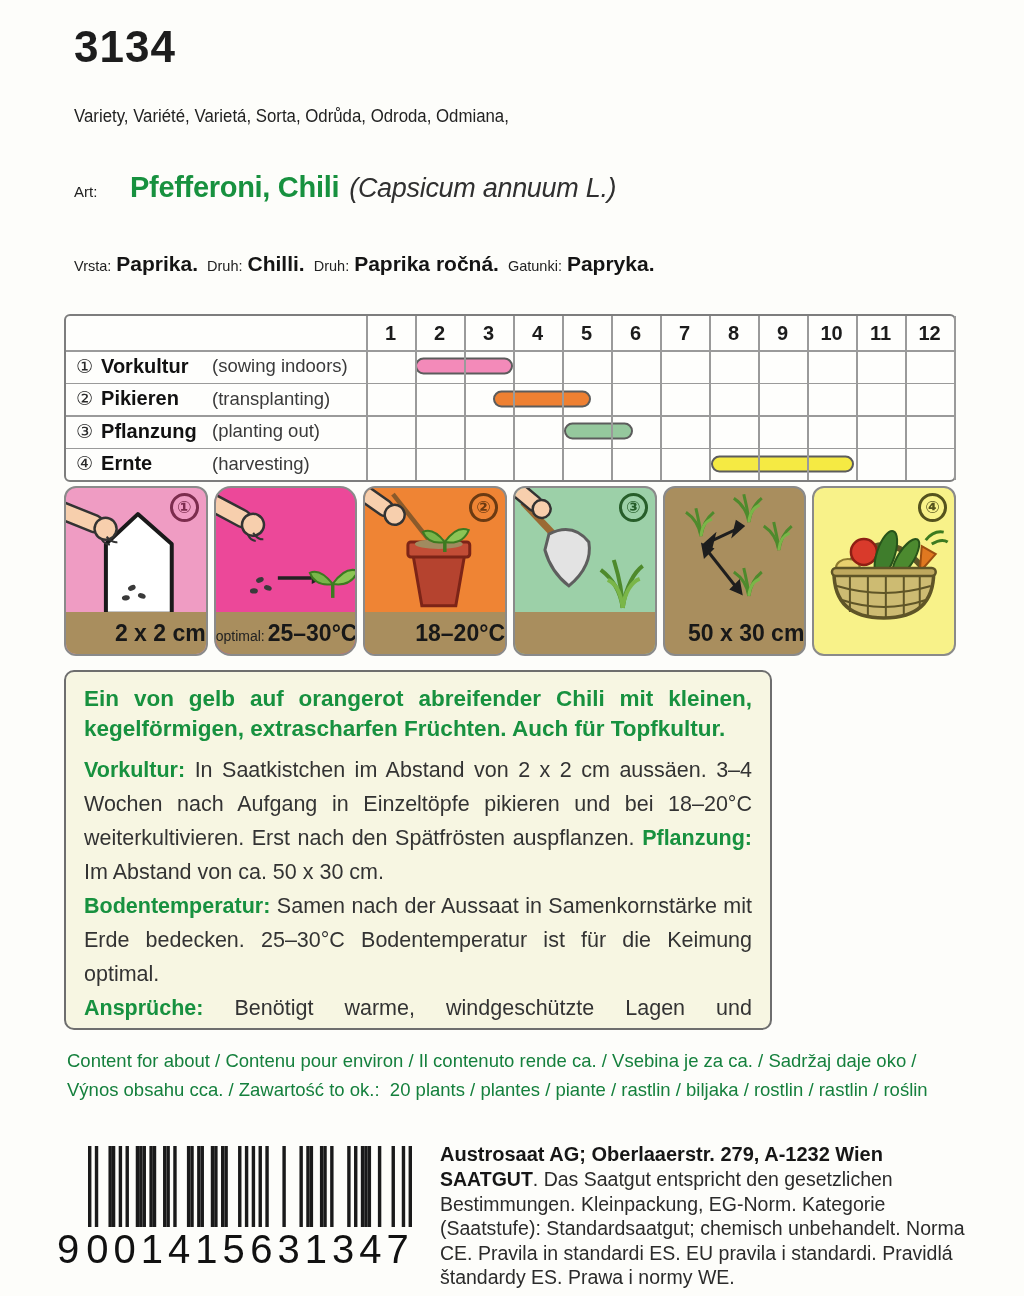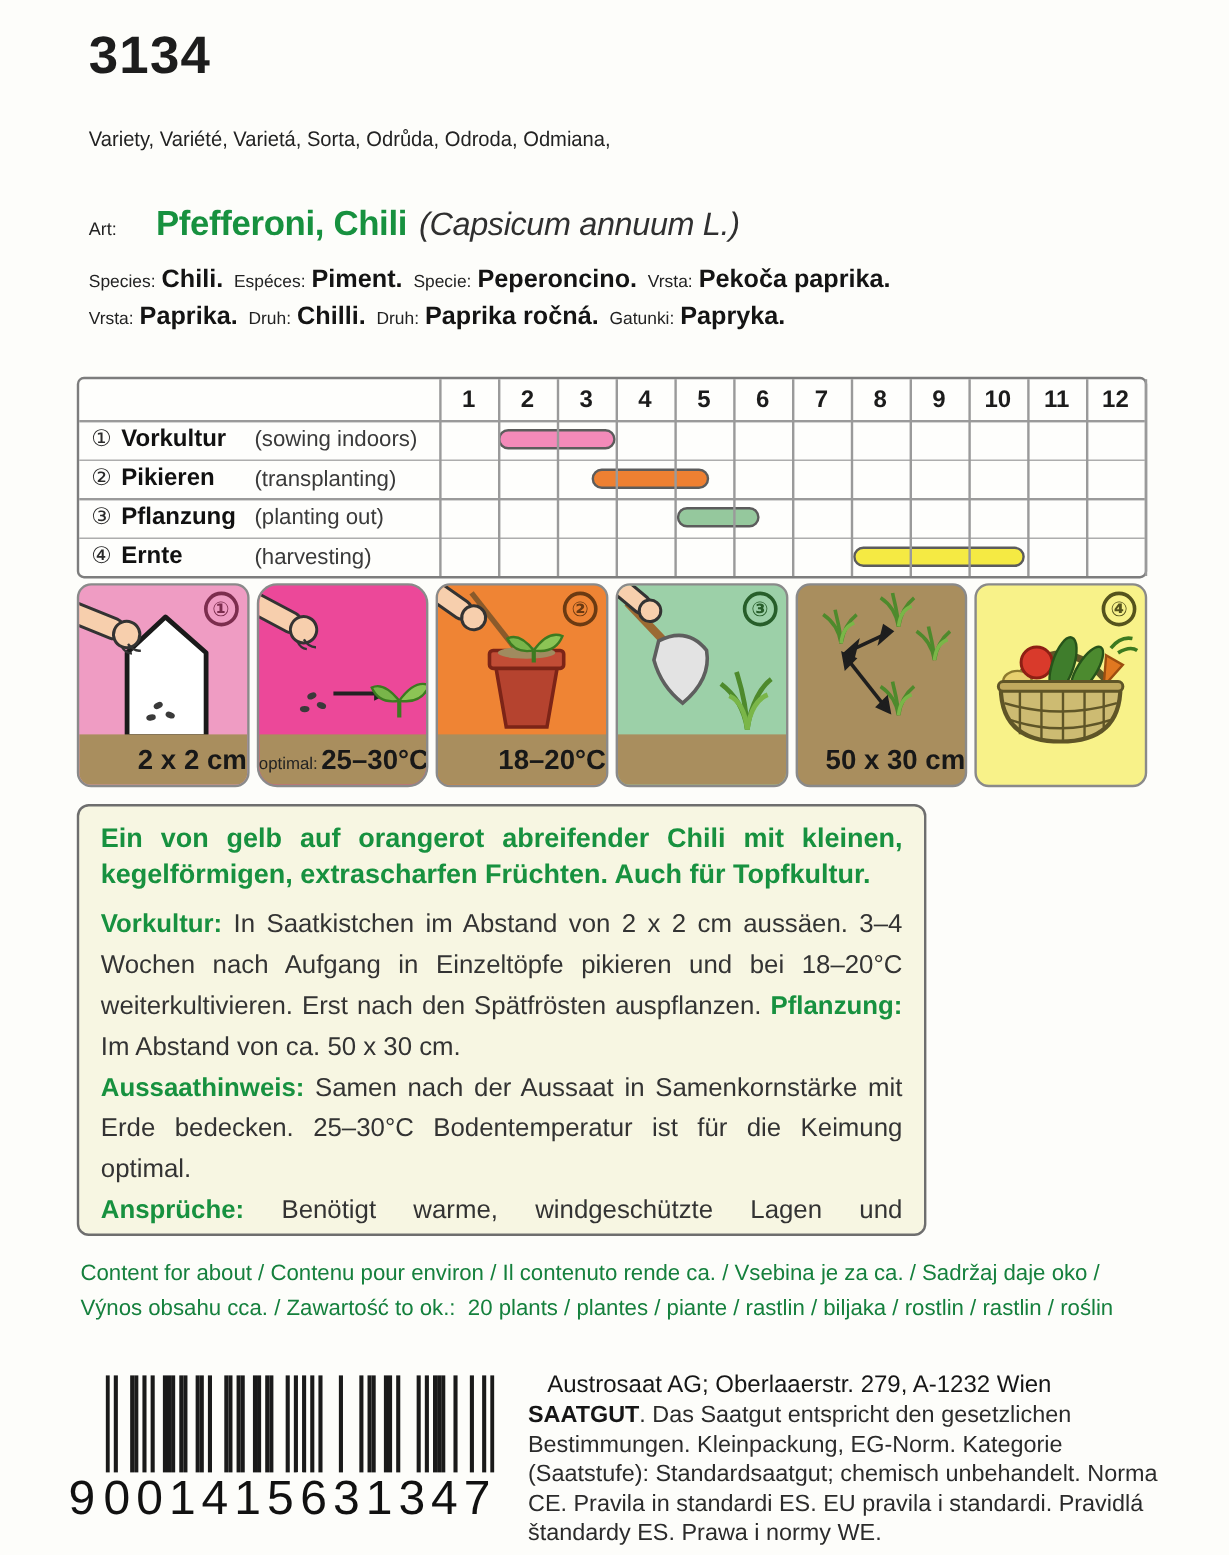--- a/index.html
+++ b/index.html
@@ -62,44 +62,38 @@
 
   
   #barcode-block{position:absolute;left:56px;top:1146px;width:372px;height:122px;}
   #barcode-svg{position:absolute;left:32px;top:0;}
   .bc-digit{position:absolute;bottom:-4px;font-size:40px;color:#111;letter-spacing:5px;background:#fdfdfa;padding:0 3px;}
   #bc-lead{left:-2px;background:transparent;letter-spacing:0;}
   #bc-g1{left:112px;transform:translateX(-50%);}
   #bc-g2{left:276px;transform:translateX(-50%);}
 
   #address-block{position:absolute;left:440px;top:1142px;width:534px;}
-  #address-line{font-size:20px;font-weight:normal;color:#161616;line-height:25px;margin-left:16px;}
+  #address-line{font-size:20px;font-weight:bold;color:#161616;line-height:25px;}
   #legal-text{font-size:19.5px;color:#2b2b2b;line-height:24.5px;}
   #legal-text .lead-bold{font-weight:bold;color:#161616;}
 </style>
 </head>
 <body>
 
 <div id="page">
 
   <div id="item-number">3134</div>
   <div id="variety-line">Variety, Variété, Varietá, Sorta, Odrůda, Odroda, Odmiana,</div>
 
   <div class="name-row" id="art-row">
     <span class="small-label">Art:</span>
     <span class="green-big">Pfefferoni, Chili</span>
     <span class="latin">(Capsicum annuum L.)</span>
   </div>
 
-  <div class="species-row" id="species-row-1">
-    <span class="species-pair"><span class="lbl">Species:</span><span class="val">Chili.</span></span>
-    <span class="species-pair"><span class="lbl">Espéces:</span><span class="val">Piment.</span></span>
-    <span class="species-pair"><span class="lbl">Specie:</span><span class="val">Peperoncino.</span></span>
-    <span class="species-pair"><span class="lbl">Vrsta:</span><span class="val">Pekoča paprika.</span></span>
-  </div>
   <div class="species-row" id="species-row-2">
     <span class="species-pair"><span class="lbl">Vrsta:</span><span class="val">Paprika.</span></span>
     <span class="species-pair"><span class="lbl">Druh:</span><span class="val">Chilli.</span></span>
     <span class="species-pair"><span class="lbl">Druh:</span><span class="val">Paprika ročná.</span></span>
     <span class="species-pair"><span class="lbl">Gatunki:</span><span class="val">Papryka.</span></span>
   </div>
 
   <div id="calendar-table">
     <div id="month-header">
         <div class="month-cell">1</div>
@@ -322,21 +316,21 @@
           <rect x="18" y="80" width="104" height="8" rx="4" fill="#bfa95e" stroke="#5f5527" stroke-width="2.5"></rect>
         </g>
       </svg>
       <div class="badge" style="border-color: rgb(85, 83, 29); color: rgb(85, 83, 29);">④</div>
     </div>
   </div>
 
   <div id="desc-box">
     <div id="desc-headline">Ein von gelb auf orangerot abreifender Chili mit kleinen, kegelförmigen, extrascharfen Früchten. Auch für Topfkultur.</div>
     <p class="desc-p"><span class="lead">Vorkultur: </span><span>In Saatkistchen im Abstand von 2 x 2 cm aussäen. 3–4 Wochen nach Aufgang in Einzeltöpfe pikieren und bei 18–20°C weiterkultivieren. Erst nach den Spätfrösten auspflanzen. </span><span class="lead">Pflanzung: </span><span>Im Abstand von ca. 50 x 30 cm.</span></p>
-    <p class="desc-p"><span class="lead">Aussaathinweis: </span><span>Samen nach der Aussaat in Samenkornstärke mit Erde bedecken. 25–30°C Bodentemperatur ist für die Keimung optimal.</span></p>
+    <p class="desc-p"><span class="lead">Bodentemperatur: </span><span>Samen nach der Aussaat in Samenkornstärke mit Erde bedecken. 25–30°C Bodentemperatur ist für die Keimung optimal.</span></p>
     <p class="desc-p"><span class="lead">Ansprüche: </span><span>Benötigt warme, windgeschützte Lagen und gleichmäßige Wasser­versorgung. Diese Portion bringt bei guter Kultur ca. 20 Pflanzen.</span></p>
   </div>
 
   <div id="content-note">
     <div>Content for about / Contenu pour environ / Il contenuto rende ca. / Vsebina je za ca. / Sadržaj daje oko /</div>
     <div>Výnos obsahu cca. / Zawartość to ok.:&nbsp; 20 plants / plantes / piante / rastlin / biljaka / rostlin / rastlin / roślin</div>
   </div>
 
   <div id="barcode-block">
     <svg id="barcode-svg" width="324" height="106" viewBox="0 0 324 106">

